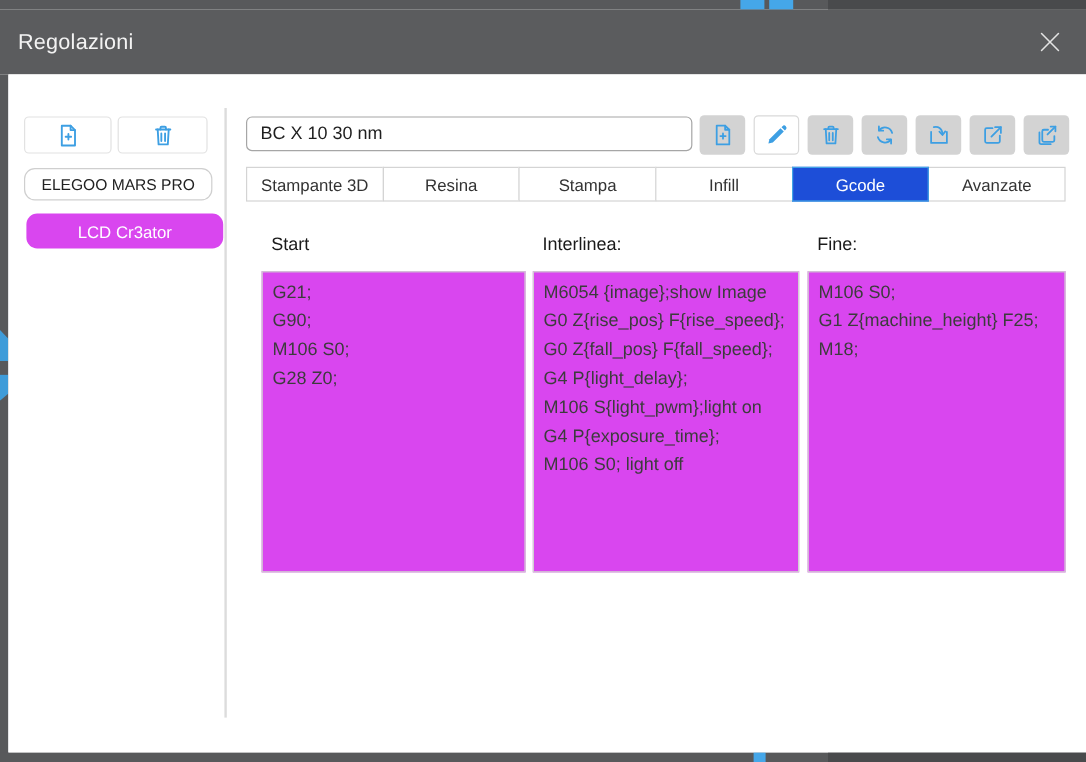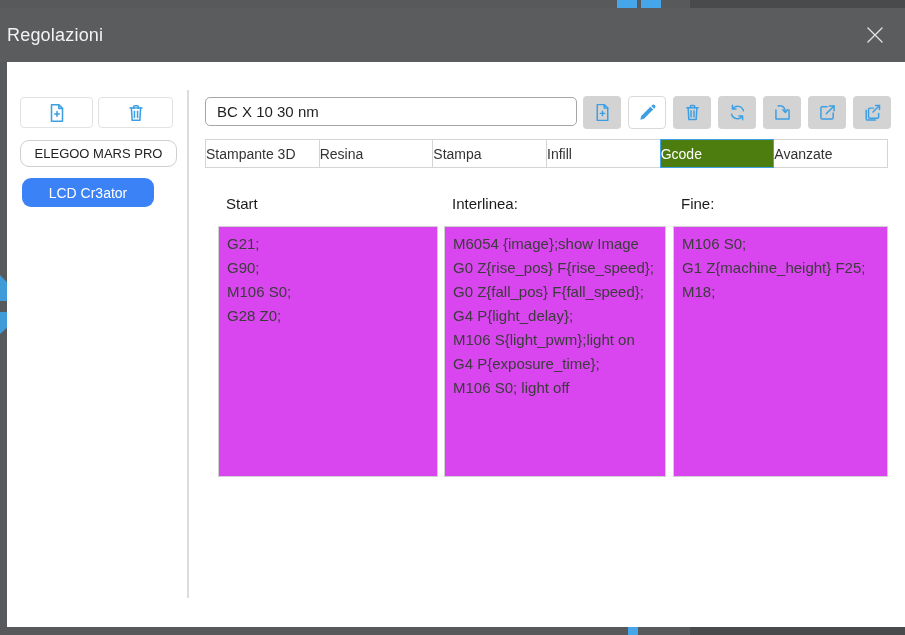--- a/index.html
+++ b/index.html
@@ -17,57 +17,57 @@
   .chev { position:absolute; left:0; width:7px; background:#3f9cd9; }
   .chev.c1 { top:213px; height:26px; clip-path:polygon(0 0,100% 28%,100% 100%,0 100%); }
   .chev.c2 { top:250px; height:22px; clip-path:polygon(0 0,100% 0,100% 72%,0 100%); }
   .bottom-strip { position:absolute; left:0; top:627px; width:905px; height:8px; background:#58595b; }
   .bottom-strip .darker { position:absolute; left:690px; top:0; width:215px; height:8px; background:#494a4c; }
   .bs-btn { position:absolute; left:628px; top:0; width:10px; height:8px; background:#45a7e9; }
 
   
   .titlebar { position:absolute; left:0; top:8px; width:905px; height:54px; background:#5b5c5e;
               display:flex; align-items:center; }
-  .titlebar .title { color:#f3f3f3; font-size:18px; padding-left:7px; letter-spacing:.2px; }
+  .titlebar .title { color:#f3f3f3; font-size:18px; padding-left:15px; letter-spacing:.2px; }
   .close-btn { position:absolute; right:12px; top:9px; width:36px; height:36px; display:flex;
                align-items:center; justify-content:center; cursor:pointer; color:#e3e3e3; }
 
   
   .dialog { position:absolute; left:7px; top:62px; width:898px; height:565px; background:#fff; }
 
   
   .side-btn { position:absolute; height:31px; background:#fff; border:1px solid #e2e2e2;
               border-radius:4px; display:flex; align-items:center; justify-content:center;
               color:#3d9fe3; cursor:pointer; }
   .side-btn.add { left:13px; top:35px; width:73px; }
   .side-btn.del { left:91px; top:35px; width:75px; }
   .profile-btn { position:absolute; display:flex; align-items:center; justify-content:center;
                  cursor:pointer; border-radius:9px; }
   .profile-btn.inactive { left:13px; top:78px; width:157px; height:27px; background:#fff;
                  border:1px solid #cfcfcf; color:#222; font-size:13px; }
-  .profile-btn.active { left:15px; top:116px; width:132px; height:29px; background:#3b82f6;
+  .profile-btn.active { left:15px; top:116px; width:164px; height:29px; background:#d946ef;
                  color:#fff; font-size:14px; border:none; }
   .v-divider { position:absolute; left:180px; top:28px; width:2px; height:508px; background:#dcdcdc; }
 
   
   .name-input { position:absolute; left:198px; top:35px; width:372px; height:29px;
                 border:1px solid #a6a6a6; border-radius:5px; font-family:"Liberation Sans",sans-serif;
                 font-size:15px; color:#1f1f1f; padding:0 11px; outline:none; }
   .toolbar { position:absolute; left:576px; top:34px; display:flex; gap:7px; }
   .tool-btn { width:38px; height:33px; border-radius:4px; display:flex; align-items:center;
               justify-content:center; color:#3d9fe3; cursor:pointer; }
   .tool-btn.disabled { background:#d3d3d3; border:none; }
   .tool-btn.enabled { background:#fff; border:1px solid #d9d9d9; }
 
   
   .tabs { position:absolute; left:198px; top:77px; width:683px; height:29px; display:flex; }
   .tab { flex:1 1 0; border:1px solid #d4d4d4; margin-left:-1px; background:#fff; color:#333;
-         font-size:14px; display:flex; align-items:center; cursor:pointer; }
+         font-size:14px; display:flex; align-items:center; justify-content:center; cursor:pointer; }
   .tab:first-child { margin-left:0; }
-  .tab.active { background:#4d7c0f; border-color:#41a3e6; color:#fff; z-index:1; }
+  .tab.active { background:#1d4ed8; border-color:#41a3e6; color:#fff; z-index:1; }
 
   
   .gsec { position:absolute; top:133px; }
   .gsec.s1 { left:211px; width:220px; }
   .gsec.s2 { left:437px; width:222px; }
   .gsec.s3 { left:666px; width:215px; }
   .gsec .glabel { font-size:15px; color:#1a1a1a; padding-left:8px; margin-bottom:14px; }
   .gcode { width:100%; height:251px; border:1px solid #d0d0d0; background:#d946ef;
            font-family:"Liberation Sans",sans-serif; font-size:15px; line-height:24px;
            color:#3c3c3c; padding:5px 8px; white-space:pre; overflow:hidden; cursor:text; }

